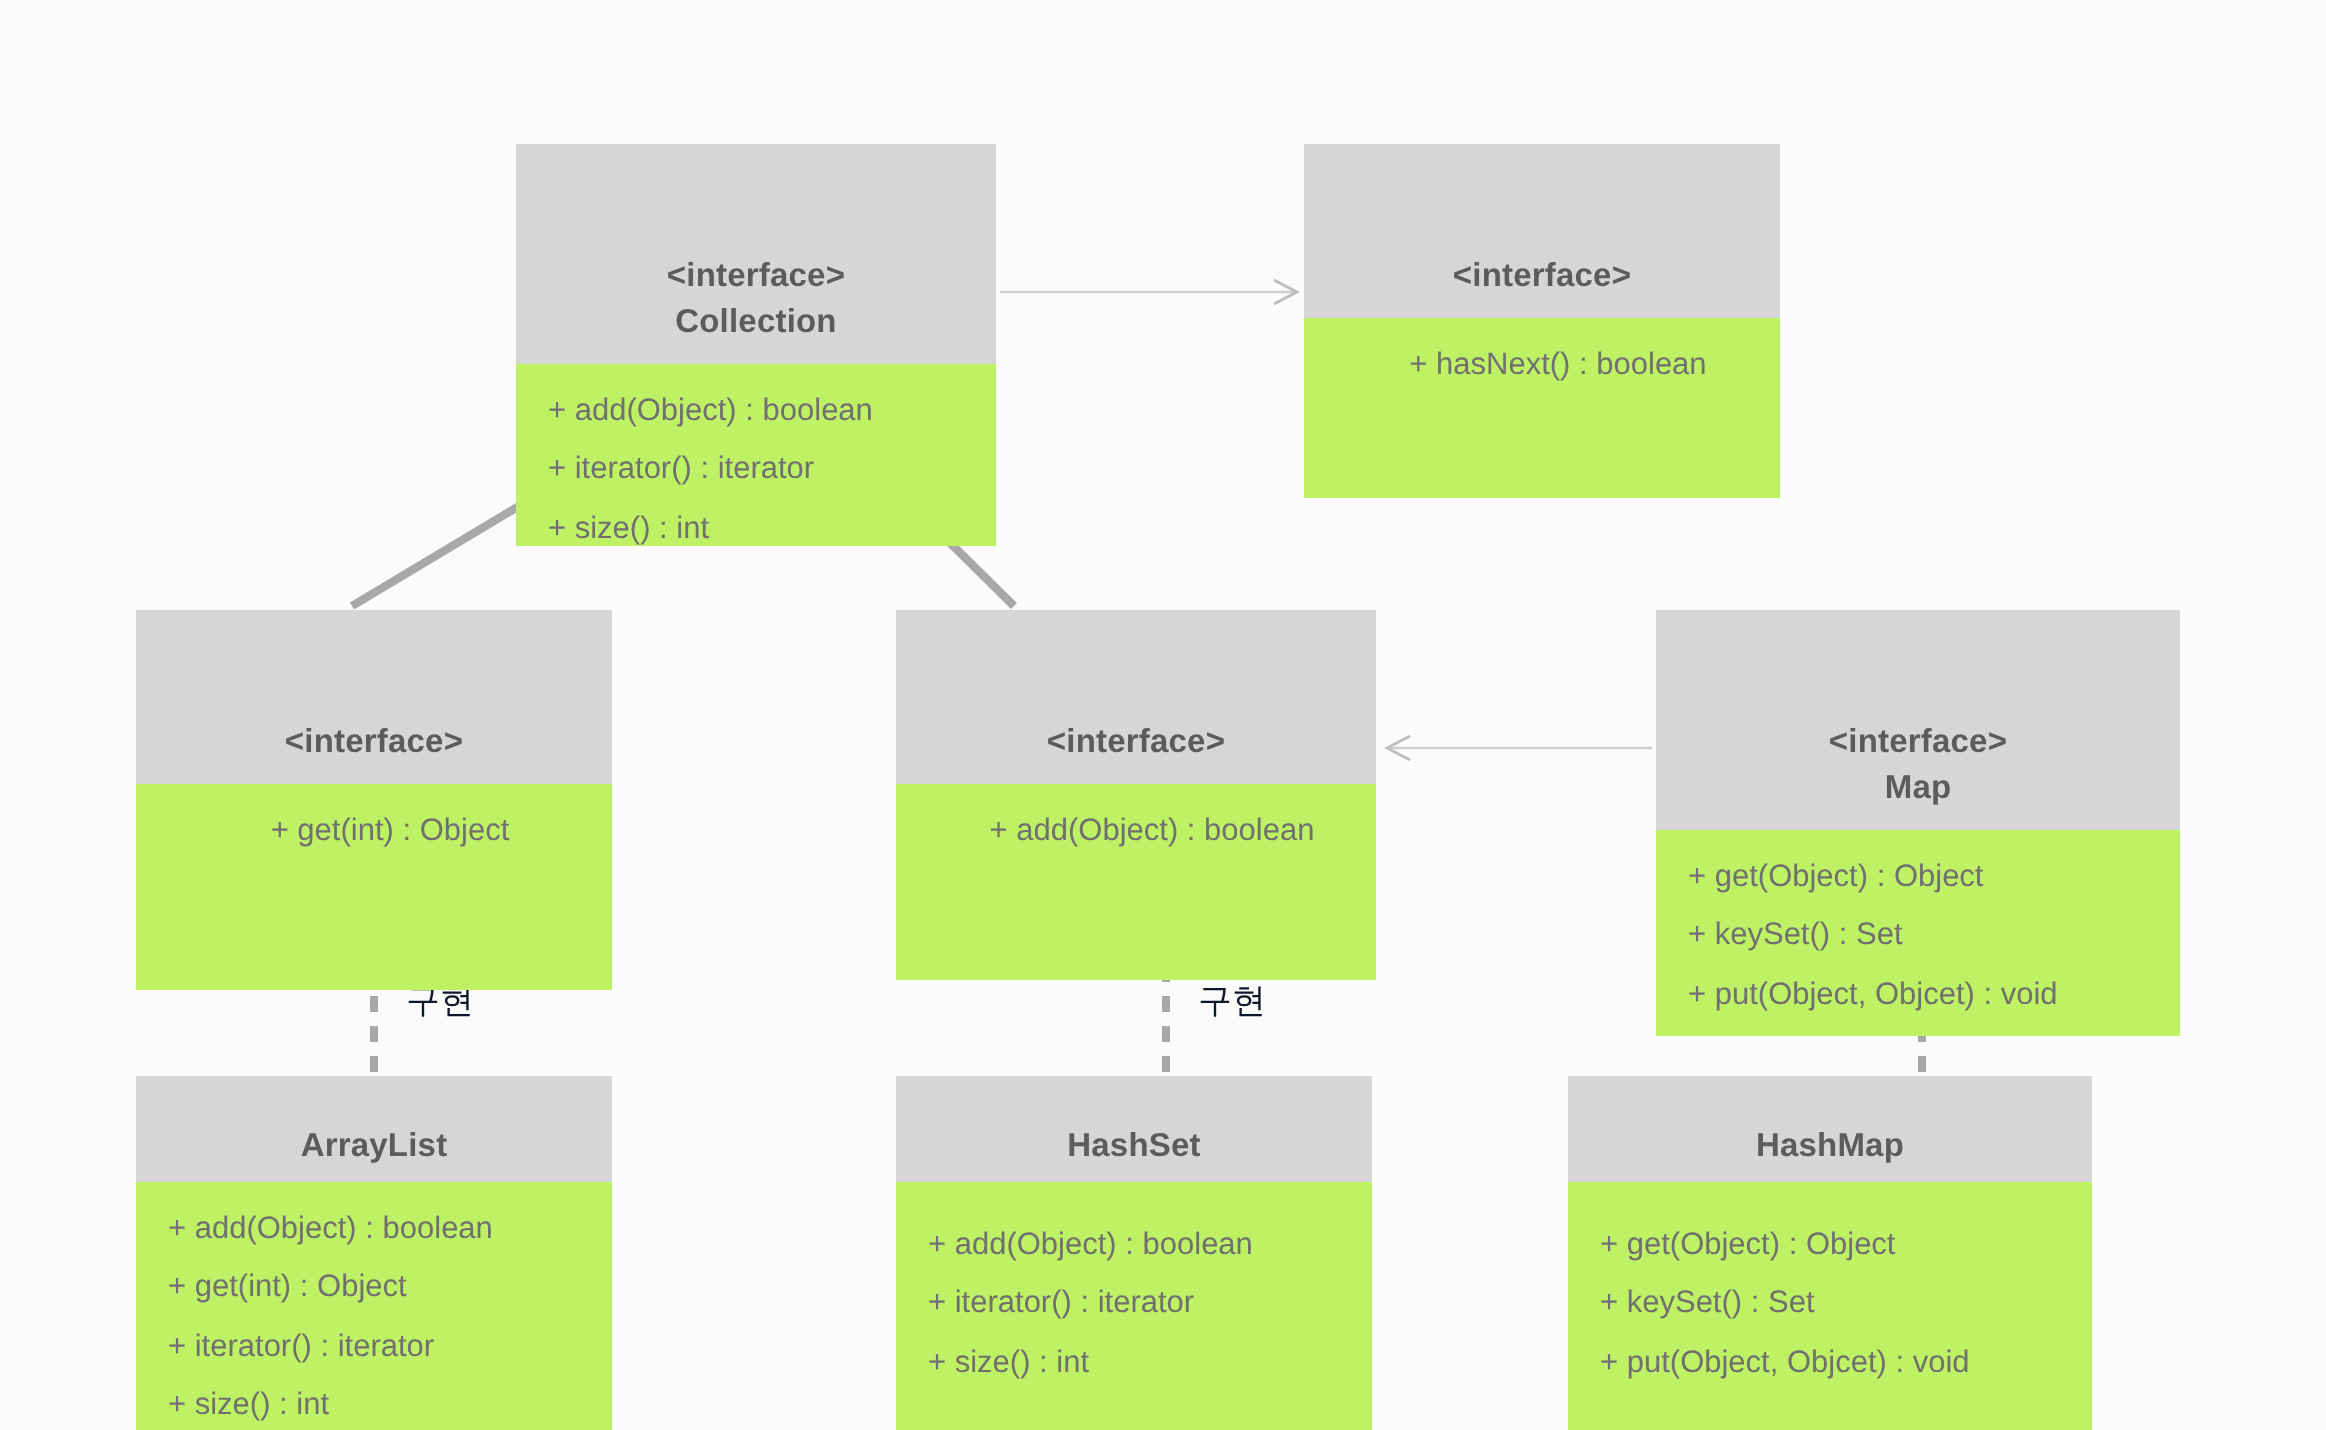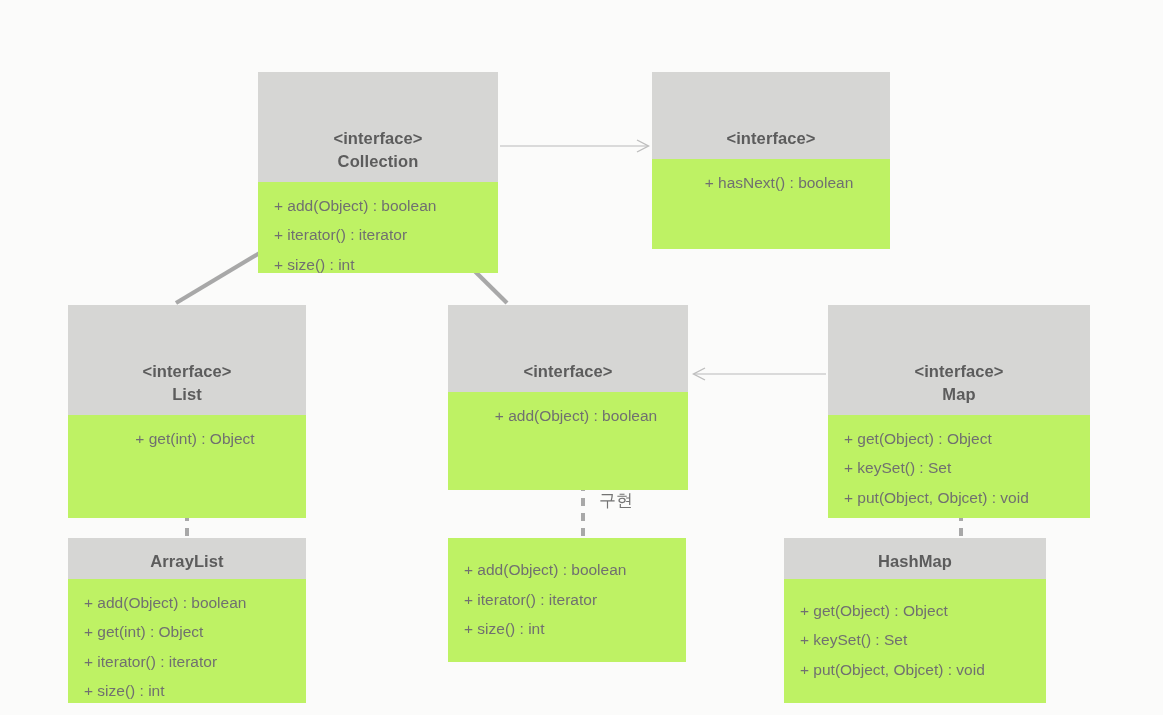--- a/index.html
+++ b/index.html
@@ -41,21 +41,21 @@
     font-weight: bold;
     margin-top: 46px;
   }
   .uml-header .cls-name {
     display: block;
     font-size: 16.5px;
     font-weight: bold;
     text-align: center;
   }
   .uml-header.single {
-    padding-top: 12px;
+    padding-top: 24px;
     padding-bottom: 6px;
   }
   .uml-header.single .cls-name { font-size: 16.5px; }
 
   .uml-body {
     background: #bef264;
     padding: 9px 0 9px 0;
   }
   .uml-body.centered-v {
     display: flex;
@@ -76,21 +76,21 @@
     left: 0; top: 0;
     width: 1163px;
     height: 715px;
     pointer-events: none;
   }
 
   
   .rel-label {
     position: absolute;
     font-size: 17px;
-    color: #737373;
+    color: #0f172a;
     font-family: "DejaVu Sans", "Liberation Sans", sans-serif;
     white-space: nowrap;
   }
 </style>
 </head>
 <body>
 
 <div id="canvas">
 
   <svg id="links" viewBox="0 0 1163 715" width="1163" height="715" xmlns="http://www.w3.org/2000/svg">
@@ -158,21 +158,20 @@
       <span class="stereotype">&lt;interface&gt;</span>
     </div>
     <div class="uml-body centered-v" style="height:90px;">
       <div class="member">+ hasNext() : boolean</div>
     </div>
   </div>
 
   <div class="uml-box" style="left:68px; top:305px; width:238px;">
     <div class="uml-header">
       <span class="stereotype">&lt;interface&gt;</span>
-      <span class="cls-name">List</span>
     </div>
     <div class="uml-body centered-v" style="height:103px;">
       <div class="member">+ get(int) : Object</div>
     </div>
   </div>
 
   <div class="uml-box" style="left:448px; top:305px; width:240px;">
     <div class="uml-header">
       <span class="stereotype">&lt;interface&gt;</span>
     </div>
@@ -199,20 +198,23 @@
     </div>
     <div class="uml-body" style="height:124px;">
       <div class="member">+ add(Object)  : boolean</div>
       <div class="member">+ get(int) : Object</div>
       <div class="member">+ iterator() : iterator</div>
       <div class="member">+ size() : int</div>
     </div>
   </div>
 
   <div class="uml-box" style="left:448px; top:538px; width:238px;">
+    <div class="uml-header single">
+      <span class="cls-name">HashSet</span>
+    </div>
     <div class="uml-body" style="height:124px; padding-top:17px;">
       <div class="member">+ add(Object)  : boolean</div>
       <div class="member">+ iterator() : iterator</div>
       <div class="member">+ size() : int</div>
     </div>
   </div>
 
   <div class="uml-box" style="left:784px; top:538px; width:262px;">
     <div class="uml-header single">
       <span class="cls-name">HashMap</span>

